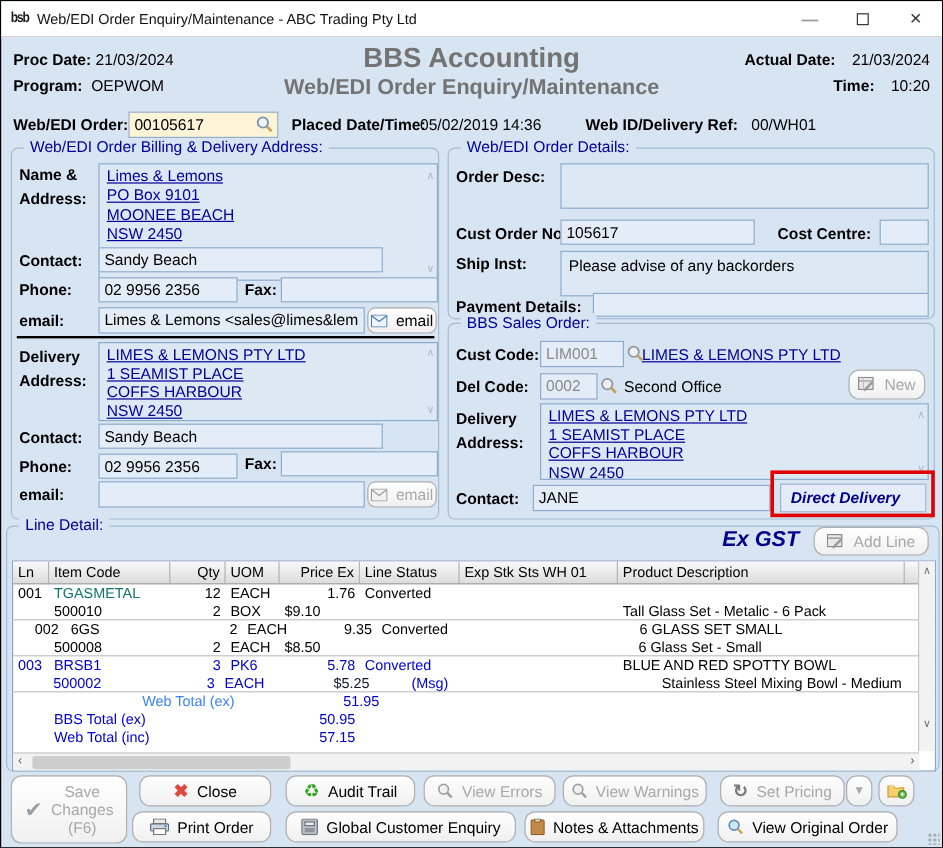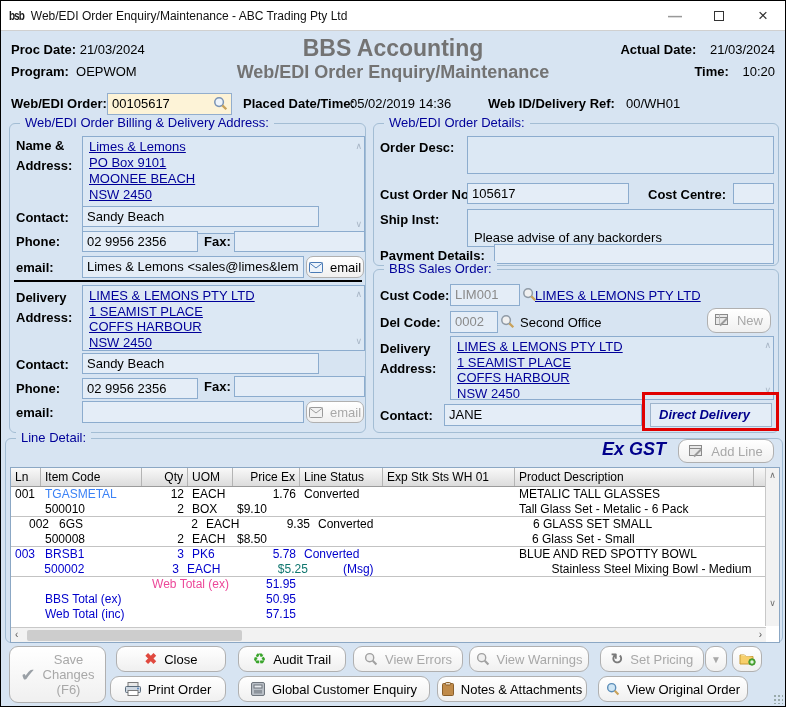--- a/index.html
+++ b/index.html
@@ -189,21 +189,21 @@
 
   <div class="group" style="left:372px; top:122px; width:406px; height:143px;">
     <span class="gtitle">Web/EDI Order Details:</span>
     <span class="flabel" style="left:6px; top:16px;">Order Desc:</span>
     <div class="mbox" style="left:93px; top:12px; width:307px; height:38px;"></div>
     <span class="flabel" style="left:6px; top:63px;">Cust Order No:</span>
     <div class="field" style="position:absolute; left:93px; top:59px; width:162px; height:21px;">105617</div>
     <span class="flabel" style="left:274px; top:63px;">Cost Centre:</span>
     <div class="field" style="position:absolute; left:359px; top:59px; width:41px; height:21px;"></div>
     <span class="flabel" style="left:6px; top:88px;">Ship Inst:</span>
-    <div class="mbox" style="left:93px; top:85px; width:307px; height:38px; padding-top:20px;">Please advise of any backorders</div>
+    <div class="mbox" style="left:93px; top:85px; width:307px; height:38px; padding-top:4px;">Please advise of any backorders</div>
     <span class="flabel" style="left:6px; top:124px;">Payment Details:</span>
     <div class="field" style="position:absolute; left:120px; top:120px; width:280px; height:20px;"></div>
   </div>
 
   <div class="group" style="left:372px; top:268px; width:406px; height:164px;">
     <span class="gtitle">BBS Sales Order:</span>
     <span class="flabel" style="left:6px; top:18px;">Cust Code:</span>
     <div class="field" style="position:absolute; left:76px; top:14px; width:70px; height:22px; color:#8a8a8a;">LIM001</div>
     <span style="position:absolute; left:148px; top:17px;">
       <svg width="15" height="15" viewBox="0 0 16 16">
@@ -269,27 +269,26 @@
           <div class="th" style="width: 46px; text-align: right;">Qty</div>
           <div class="th" style="width: 45px;">UOM</div>
           <div class="th" style="width: 67px; text-align: right;">Price Ex</div>
           <div class="th" style="width: 83px;">Line Status</div>
           <div class="th" style="width: 132px;">Exp Stk Sts WH 01</div>
           <div class="th" style="width: 239px;">Product Description</div>
         </div>
       <div class="tbody" id="table-body">
           <div class="tr">
             <div class="td" style="width: 30px; color: rgb(0, 0, 0);">001</div>
-            <div class="td" style="width: 101px; color: #3b82f6;">TGASMETAL</div>
+            <div class="td" style="width: 101px; color: #0f766e;">TGASMETAL</div>
             <div class="td" style="width: 46px; color: rgb(0, 0, 0); text-align: right;">12</div>
             <div class="td" style="width: 45px; color: rgb(0, 0, 0);">EACH</div>
             <div class="td" style="width: 67px; color: rgb(0, 0, 0); text-align: right;">1.76</div>
             <div class="td" style="width: 83px; color: rgb(0, 0, 0);">Converted</div>
             <div class="td" style="width: 132px; color: rgb(0, 0, 0);"></div>
-            <div class="td" style="width: 239px; color: rgb(0, 0, 0);">METALIC TALL GLASSES</div>
           </div>
           <div class="tr sep">
             <div class="td" style="width: 30px; color: rgb(0, 0, 0);"></div>
             <div class="td" style="width: 101px; color: rgb(0, 0, 0);">500010</div>
             <div class="td" style="width: 46px; color: rgb(0, 0, 0); text-align: right;">2</div>
             <div class="td" style="width: 45px; color: rgb(0, 0, 0);">BOX</div>
             <div class="td" style="width: 67px; color: rgb(0, 0, 0);">$9.10</div>
             <div class="td" style="width: 83px; color: rgb(0, 0, 0);"></div>
             <div class="td" style="width: 132px; color: rgb(0, 0, 0);"></div>
             <div class="td" style="width: 239px; color: rgb(0, 0, 0);">Tall Glass Set - Metalic - 6 Pack</div>
@@ -322,28 +321,28 @@
             <div class="td" style="width: 67px; color: rgb(0, 0, 204); text-align: right;">5.78</div>
             <div class="td" style="width: 83px; color: rgb(0, 0, 204);">Converted</div>
             <div class="td" style="width: 132px; color: rgb(0, 0, 204);"></div>
             <div class="td" style="width: 239px; color: rgb(0, 0, 0);">BLUE AND RED SPOTTY BOWL</div>
           </div>
           <div class="tr sep">
             <div class="td" style="width: 30px; color: rgb(0, 0, 204);"></div>
             <div class="td" style="width: 101px; color: rgb(0, 0, 204);">500002</div>
             <div class="td" style="width: 46px; color: rgb(0, 0, 204); text-align: right;">3</div>
             <div class="td" style="width: 45px; color: rgb(0, 0, 204);">EACH</div>
-            <div class="td" style="width: 67px; color: #0f766e; margin-left: 47px;">$5.25</div>
+            <div class="td" style="width: 67px; color: #0f172a; margin-left: 47px;">$5.25</div>
             <div class="td" style="width: 83px; color: rgb(0, 0, 204);">(Msg)</div>
             <div class="td" style="width: 132px; color: rgb(0, 0, 204);"></div>
             <div class="td" style="width: 239px; color: rgb(0, 0, 0);">Stainless Steel Mixing Bowl - Medium</div>
           </div>
           <div class="tr">
             <div class="td" style="width: 30px; text-align: left; color: rgb(0, 0, 204);"></div>
-            <div class="td" style="width: 192px; text-align: right; color: #ec4899;">Web Total (ex)</div>
+            <div class="td" style="width: 192px; text-align: center; color: #3b82f6; margin-left: 20px;">Web Total (ex)</div>
             <div class="td" style="width: 67px; text-align: right; color: rgb(0, 0, 204);">51.95</div>
             <div class="td" style="width: 454px; text-align: left; color: rgb(0, 0, 204);"></div>
           </div>
           <div class="tr">
             <div class="td" style="width: 30px; text-align: left; color: rgb(0, 0, 204);"></div>
             <div class="td" style="width: 192px; text-align: left; color: rgb(0, 0, 204);">BBS Total (ex)</div>
             <div class="td" style="width: 67px; text-align: right; color: rgb(0, 0, 204);">50.95</div>
             <div class="td" style="width: 454px; text-align: left; color: rgb(0, 0, 204);"></div>
           </div>
           <div class="tr">

